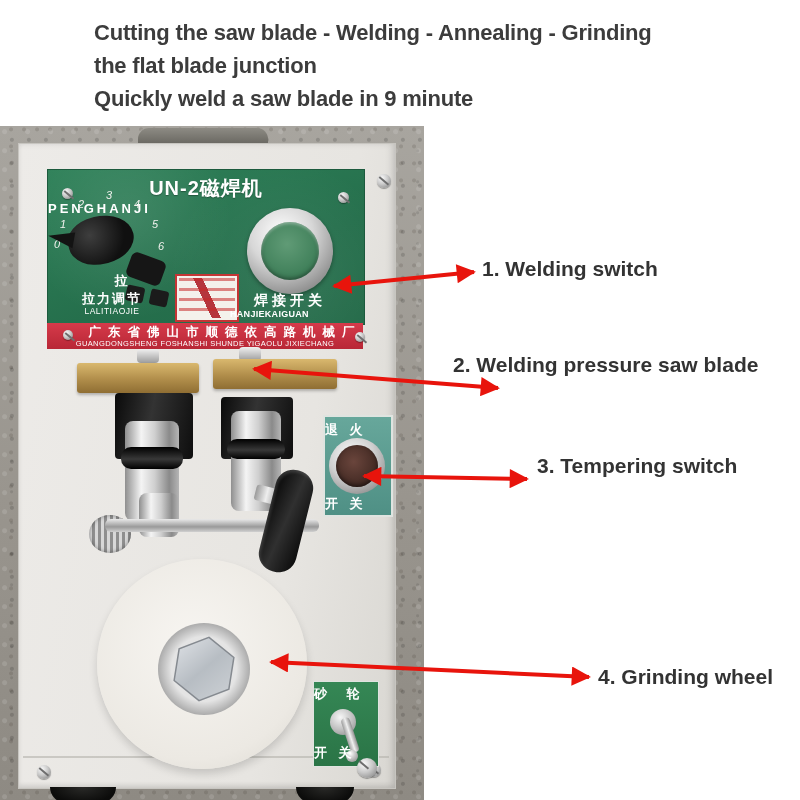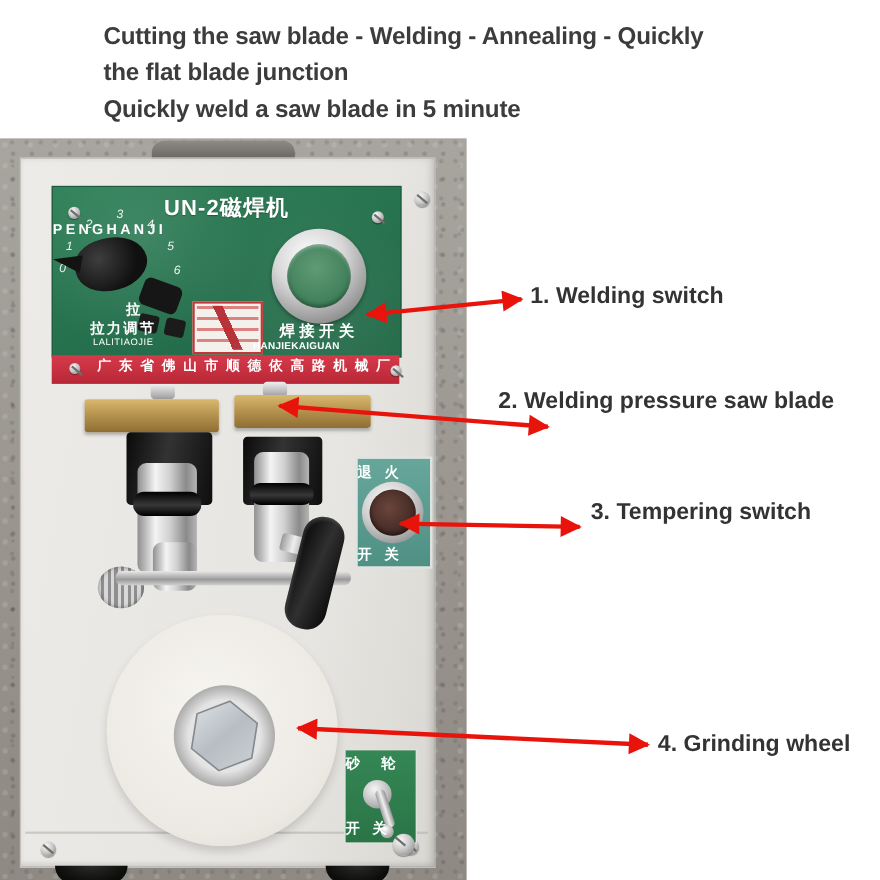--- a/index.html
+++ b/index.html
@@ -124,23 +124,23 @@
   
   #arrows{position:absolute;left:0;top:0;width:800px;height:800px;pointer-events:none;}
   .callout{position:absolute;color:#333;font-size:21px;font-weight:bold;white-space:nowrap;}
 </style>
 </head>
 <body>
 
 <div id="stage">
 
   <div id="header">
-    <div>Cutting the saw blade - Welding - Annealing - Quickly</div>
+    <div>Cutting the saw blade - Welding - Annealing - Grinding</div>
     <div>the flat blade junction</div>
-    <div>Quickly weld a saw blade in 5 minute</div>
+    <div>Quickly weld a saw blade in 9 minute</div>
   </div>
 
   <div id="photo">
     <div id="handle"></div>
 
     <div id="machine">
       <div class="seam"></div>
 
       <div class="screw" style="left:70px;top:27px"></div>
       <div class="screw" style="left:358px;top:30px"></div>
@@ -177,20 +177,21 @@
         <div id="btn-green"></div>
         <div id="weld-cn">焊接开关</div>
         <div id="weld-py">HANJIEKAIGUAN</div>
 
         <div class="screw" style="left:14px;top:18px;width:11px;height:11px"></div>
         <div class="screw" style="left:290px;top:22px;width:11px;height:11px"></div>
       </div>
 
       <div id="banner">
         <div id="banner-cn">广东省佛山市顺德依高路机械厂</div>
+        <div id="banner-py">GUANGDONGSHENG FOSHANSHI SHUNDE YIGAOLU JIXIECHANG</div>
         <div class="screw" style="left:16px;top:7px;width:10px;height:10px"></div>
         <div class="screw" style="left:308px;top:9px;width:10px;height:10px"></div>
       </div>
 
       <div class="topscrew" style="left:118px;top:205px"></div>
       <div class="topscrew" style="left:220px;top:203px"></div>
       <div class="brass" style="left:58px;top:219px;width:122px"></div>
       <div class="brass" style="left:194px;top:215px;width:124px"></div>
       <div class="clampbody" style="left:96px;top:249px;width:78px;height:66px"></div>
       <div class="clampbody" style="left:202px;top:253px;width:72px;height:62px"></div>

